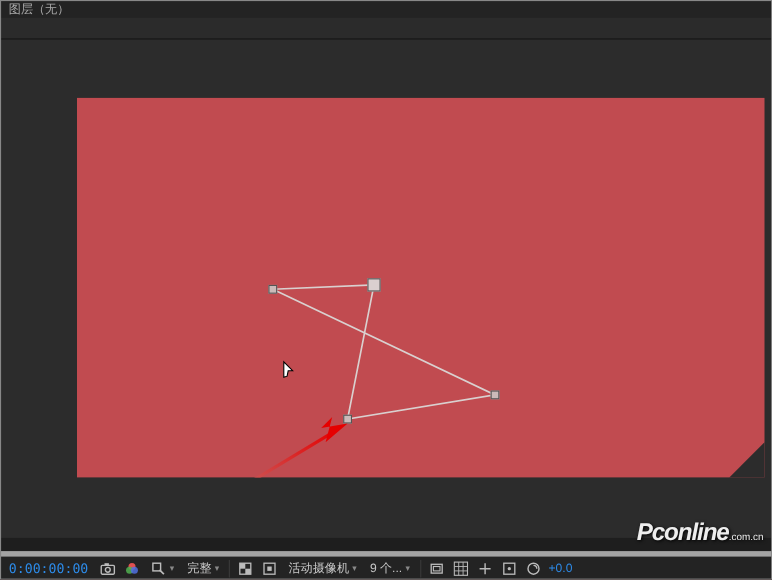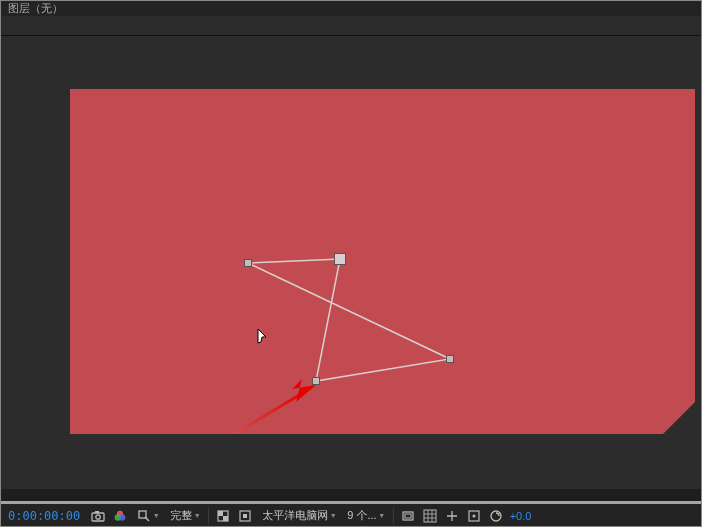--- a/index.html
+++ b/index.html
@@ -85,21 +85,21 @@
   height: 100%;
   pointer-events: none;
 }
 .bottom-bar {
   position: absolute;
   left: 0;
   right: 0;
   bottom: 0;
   height: 26px;
   background: #232323;
-  border-top: 3px solid #a3a3a3;
+  border-top: 5px solid #a3a3a3;
   display: flex;
   align-items: center;
   padding: 0 4px;
   gap: 6px;
 }
 .timecode {
   color: #2d8ceb;
   font-family: monospace;
   font-size: 12px;
   padding: 0 4px;
@@ -250,21 +250,21 @@
   </span>
 
   <span class="bb-icon">
     <svg width="14" height="14" viewBox="0 0 14 14">
         <rect x="2" y="2" width="10" height="10" fill="none" stroke="#bbb" stroke-width="1.2"></rect>
         <rect x="5" y="5" width="4" height="4" fill="#bbb"></rect>
       </svg>
   </span>
 
   <div class="bb-dd">
-    <span>太平洋电脑网</span>
+    <span>活动摄像机</span>
     <span class="chev">▾</span>
   </div>
 
   <div class="bb-dd">
     <span>9 个...</span>
     <span class="chev">▾</span>
   </div>
 
   <span class="sep"></span>
 
@@ -295,15 +295,18 @@
     <svg width="14" height="14" viewBox="0 0 14 14">
         <circle cx="7" cy="7" r="5" fill="none" stroke="#bbb" stroke-width="1.3"></circle>
         <path d="M7 4 A3 3 0 0 1 10 7" fill="none" stroke="#bbb" stroke-width="1.3"></path>
       </svg>
   </span>
 
   <span class="exposure">+0.0</span>
 </div>
 
 <div class="watermark">
+  <div class="line1">
+    <span>Pconline</span><span class="sm">.com.cn</span>
+  </div>
 </div>
 
 <div class="frame"></div>
 
 </body></html>

